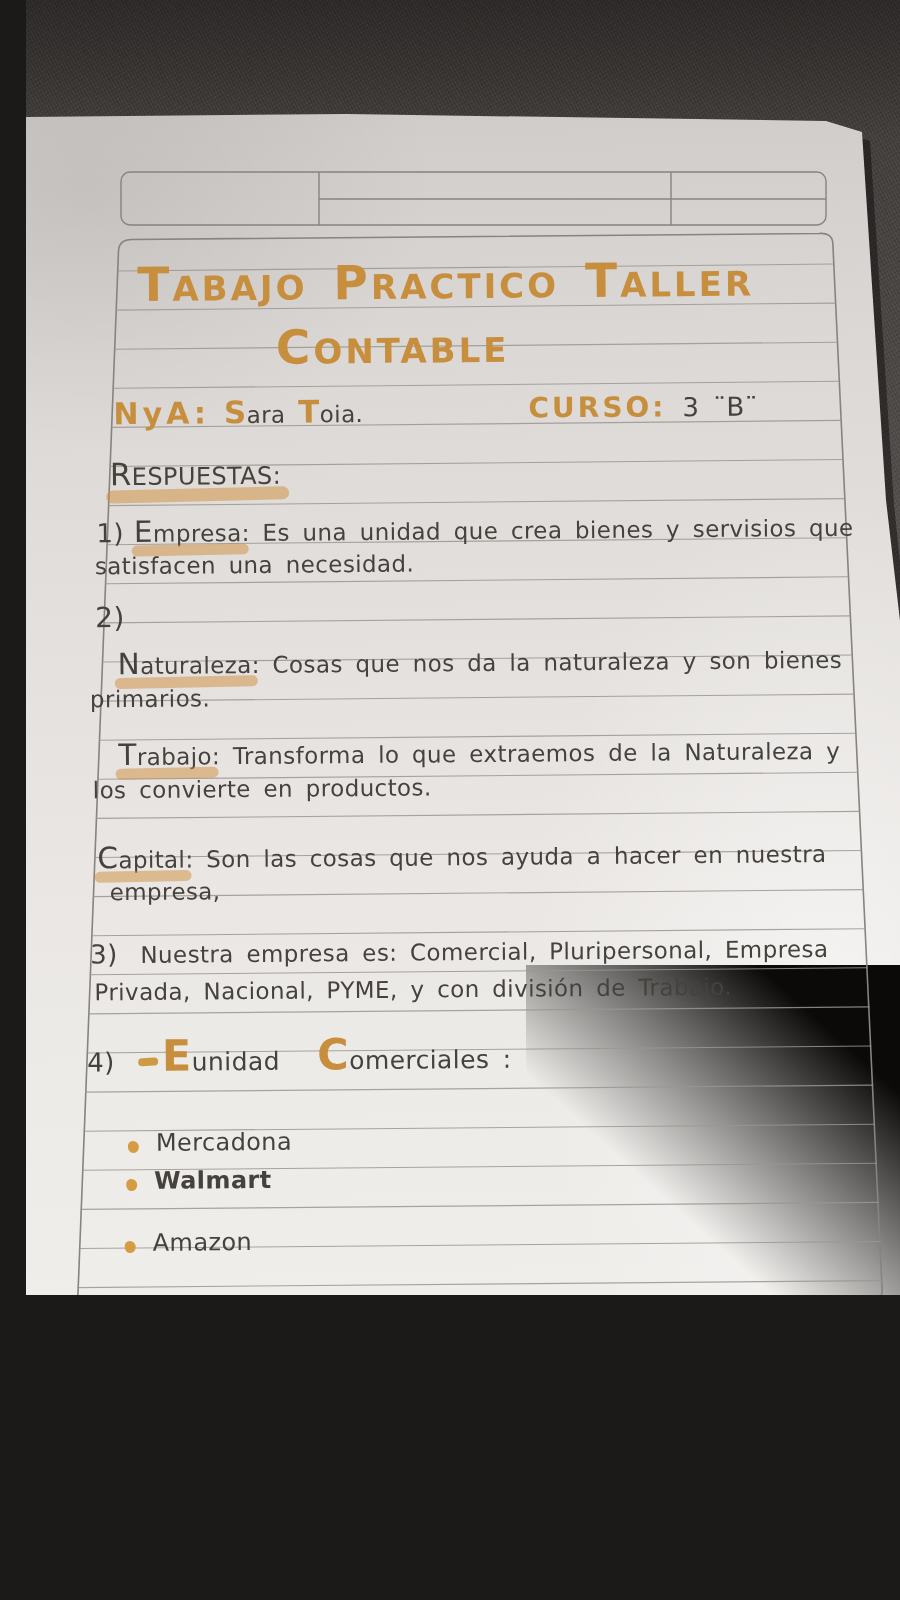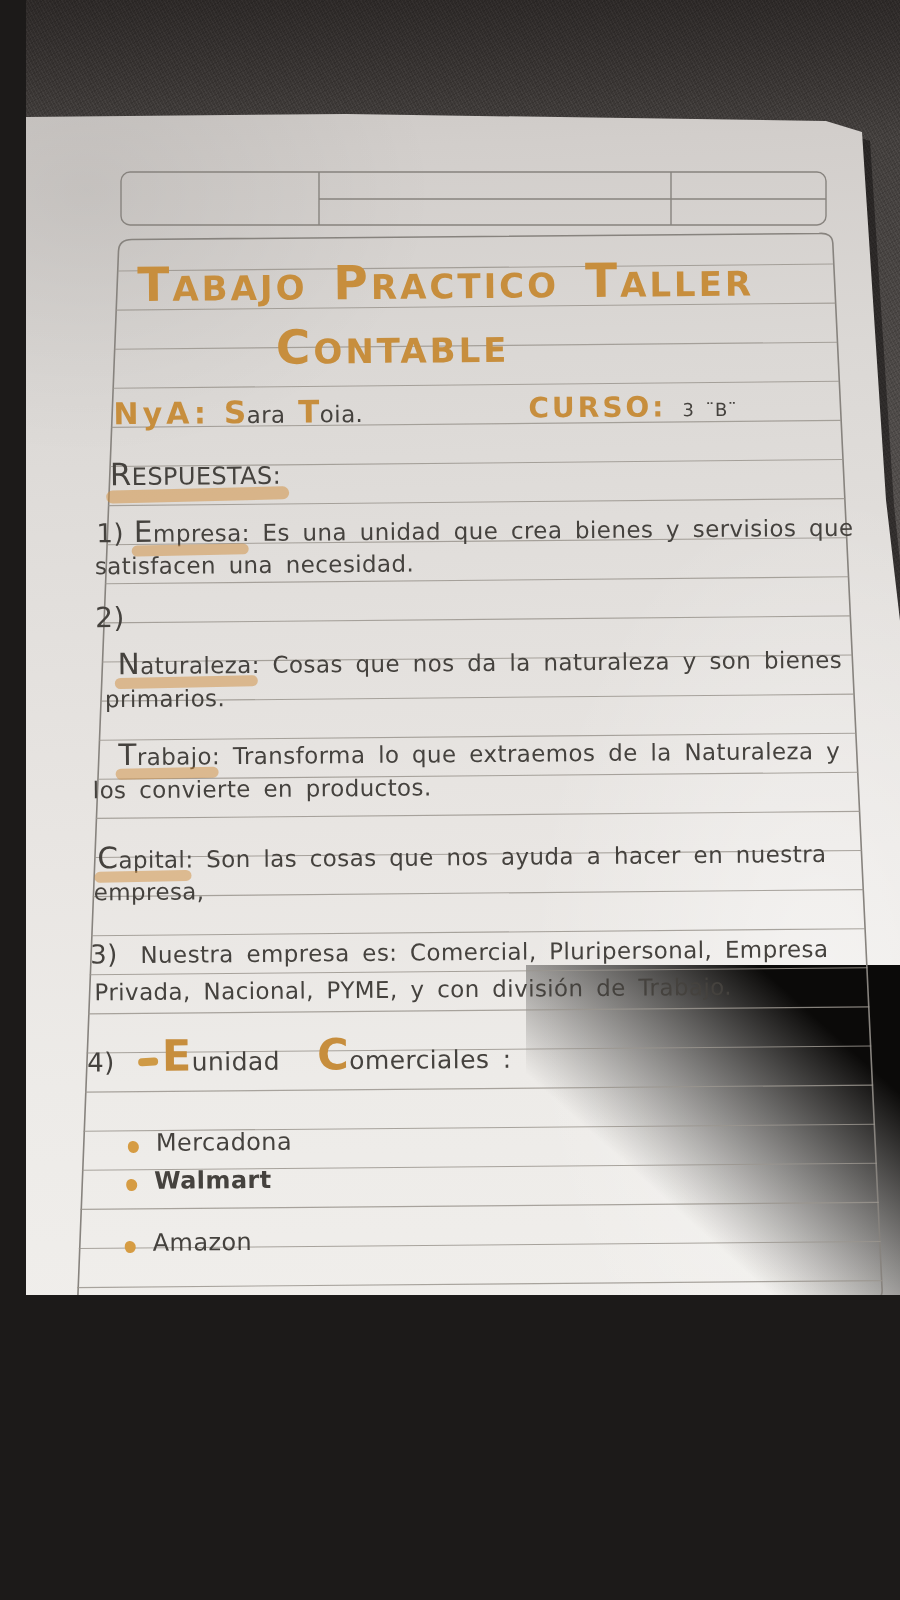--- a/index.html
+++ b/index.html
@@ -123,21 +123,21 @@
     </div>
     <div class="row title orange" style="left:253px;top:318px;">
       <span class="fl marker">CONTABLE</span>
     </div>
 
     <div class="row" style="left:90px;top:392px;">
       <span class="marker" style="font-size:30px;letter-spacing:4px;margin-right:14px;text-align:right;">NyA:</span><span class="midcap">S</span><span>ara</span>
       <span class="midcap">T</span><span>oia.</span>
     </div>
     <div class="row" style="left:505px;top:392px;">
-      <span class="marker" style="font-size:28px;letter-spacing:3px;margin-right:16px;">CURSO:</span><span style="font-size:18px;">3 ¨B¨</span>
+      <span class="marker" style="font-size:28px;letter-spacing:3px;margin-right:16px;">CURSO:</span><span style="font-size:26px;">3 ¨B¨</span>
     </div>
 
     <div class="row" style="left:86px;top:453px;font-size:24px;">
       <span class="heading-hl fl">RESPUESTAS:</span>
     </div>
 
     <div class="row" style="left:72px;top:512px;">
       <span class="num">1)</span><span class="kw fl">Empresa</span><span>:</span>
       <span>Es una unidad que crea bienes y servisios que</span>
     </div>
@@ -146,37 +146,37 @@
     </div>
 
     <div class="row" style="left:70px;top:598px;">
       <span class="num" style="font-size:28px;">2)</span>
     </div>
 
     <div class="row" style="left:92px;top:644px;">
       <span class="kw fl">Naturaleza</span><span>:</span>
       <span>Cosas que nos da la naturaleza y son bienes</span>
     </div>
-    <div class="row" style="left:79px;top:683px;">
+    <div class="row" style="left:64px;top:683px;">
       <span>primarios.</span>
     </div>
 
     <div class="row" style="left:92px;top:735px;">
       <span class="kw fl">Trabajo</span><span>:</span>
       <span>Transforma lo que extraemos de la Naturaleza y</span>
     </div>
     <div class="row" style="left:66px;top:774px;">
       <span>los convierte en productos.</span>
     </div>
 
     <div class="row" style="left:70px;top:838px;">
       <span class="kw fl">Capital</span><span>:</span>
       <span>Son las cosas que nos ayuda a hacer en nuestra</span>
     </div>
-    <div class="row" style="left:66px;top:876px;">
+    <div class="row" style="left:82px;top:876px;">
       <span>empresa,</span>
     </div>
 
     <div class="row" style="left:62px;top:936px;">
       <span class="num">3)</span>
       <span>Nuestra empresa es: Comercial, Pluripersonal, Empresa</span>
     </div>
     <div class="row" style="left:66px;top:976px;">
       <span>Privada, Nacional, PYME, y con división de Trabajo.</span>
     </div>

